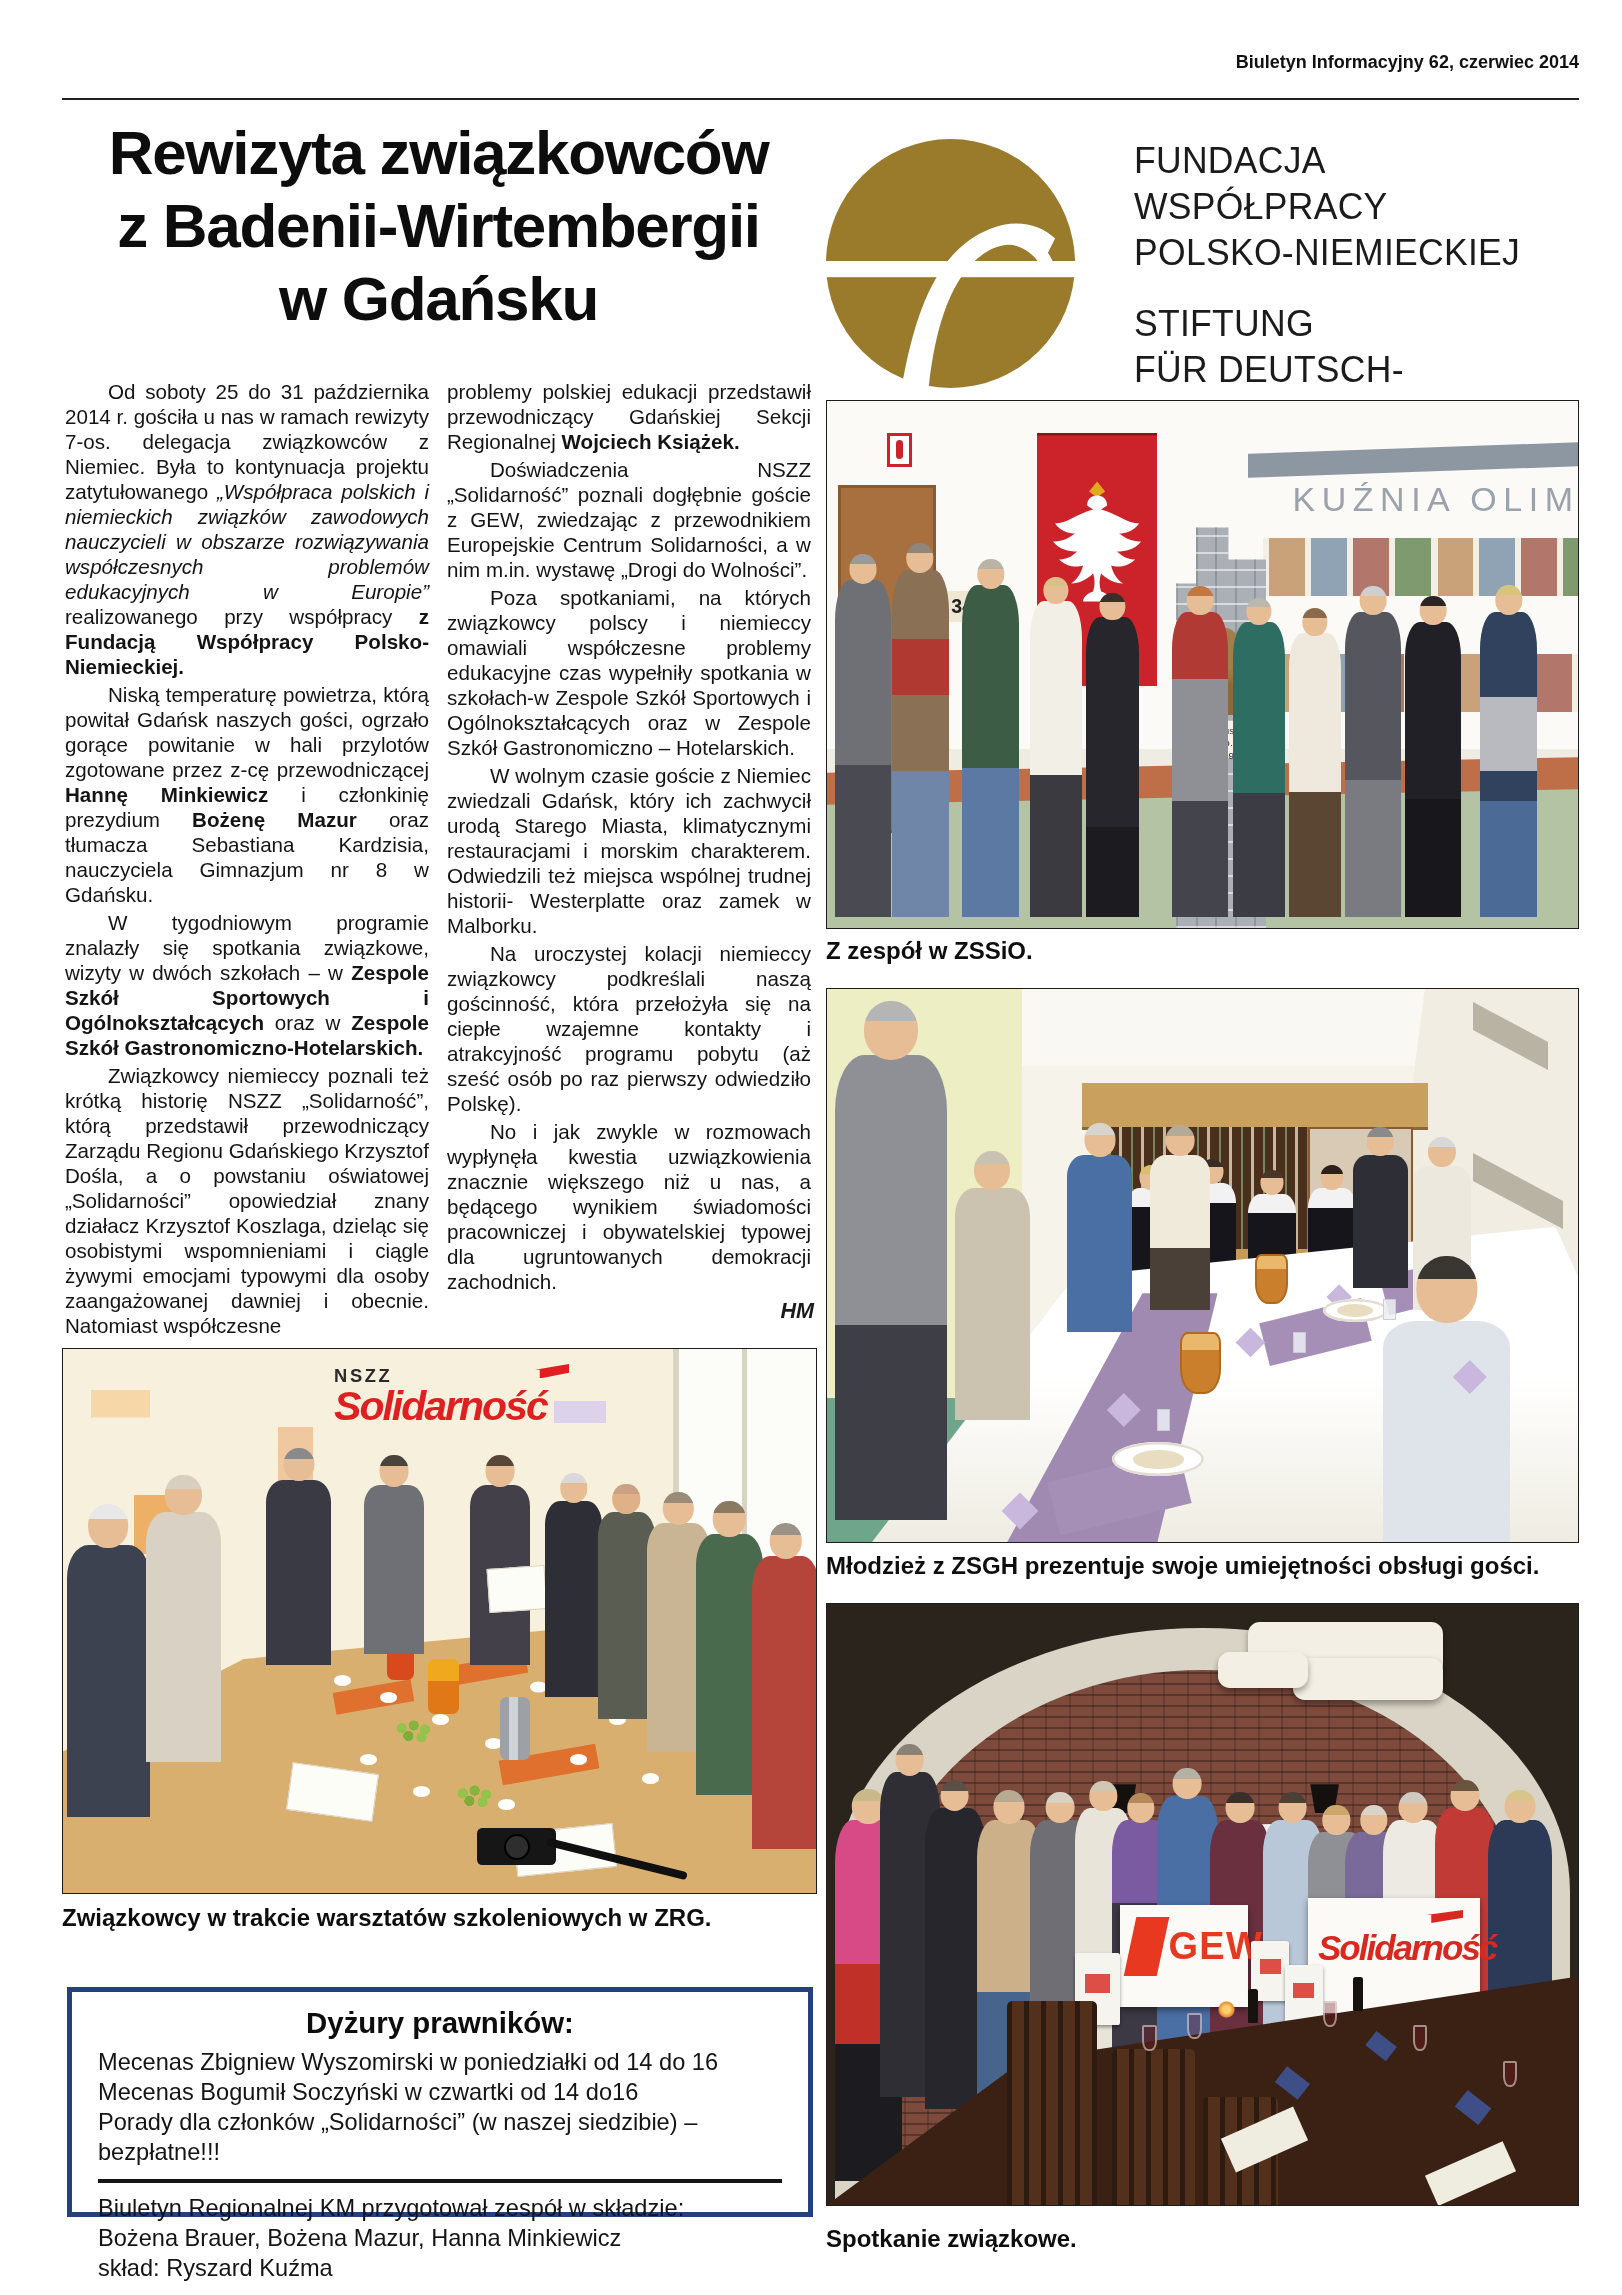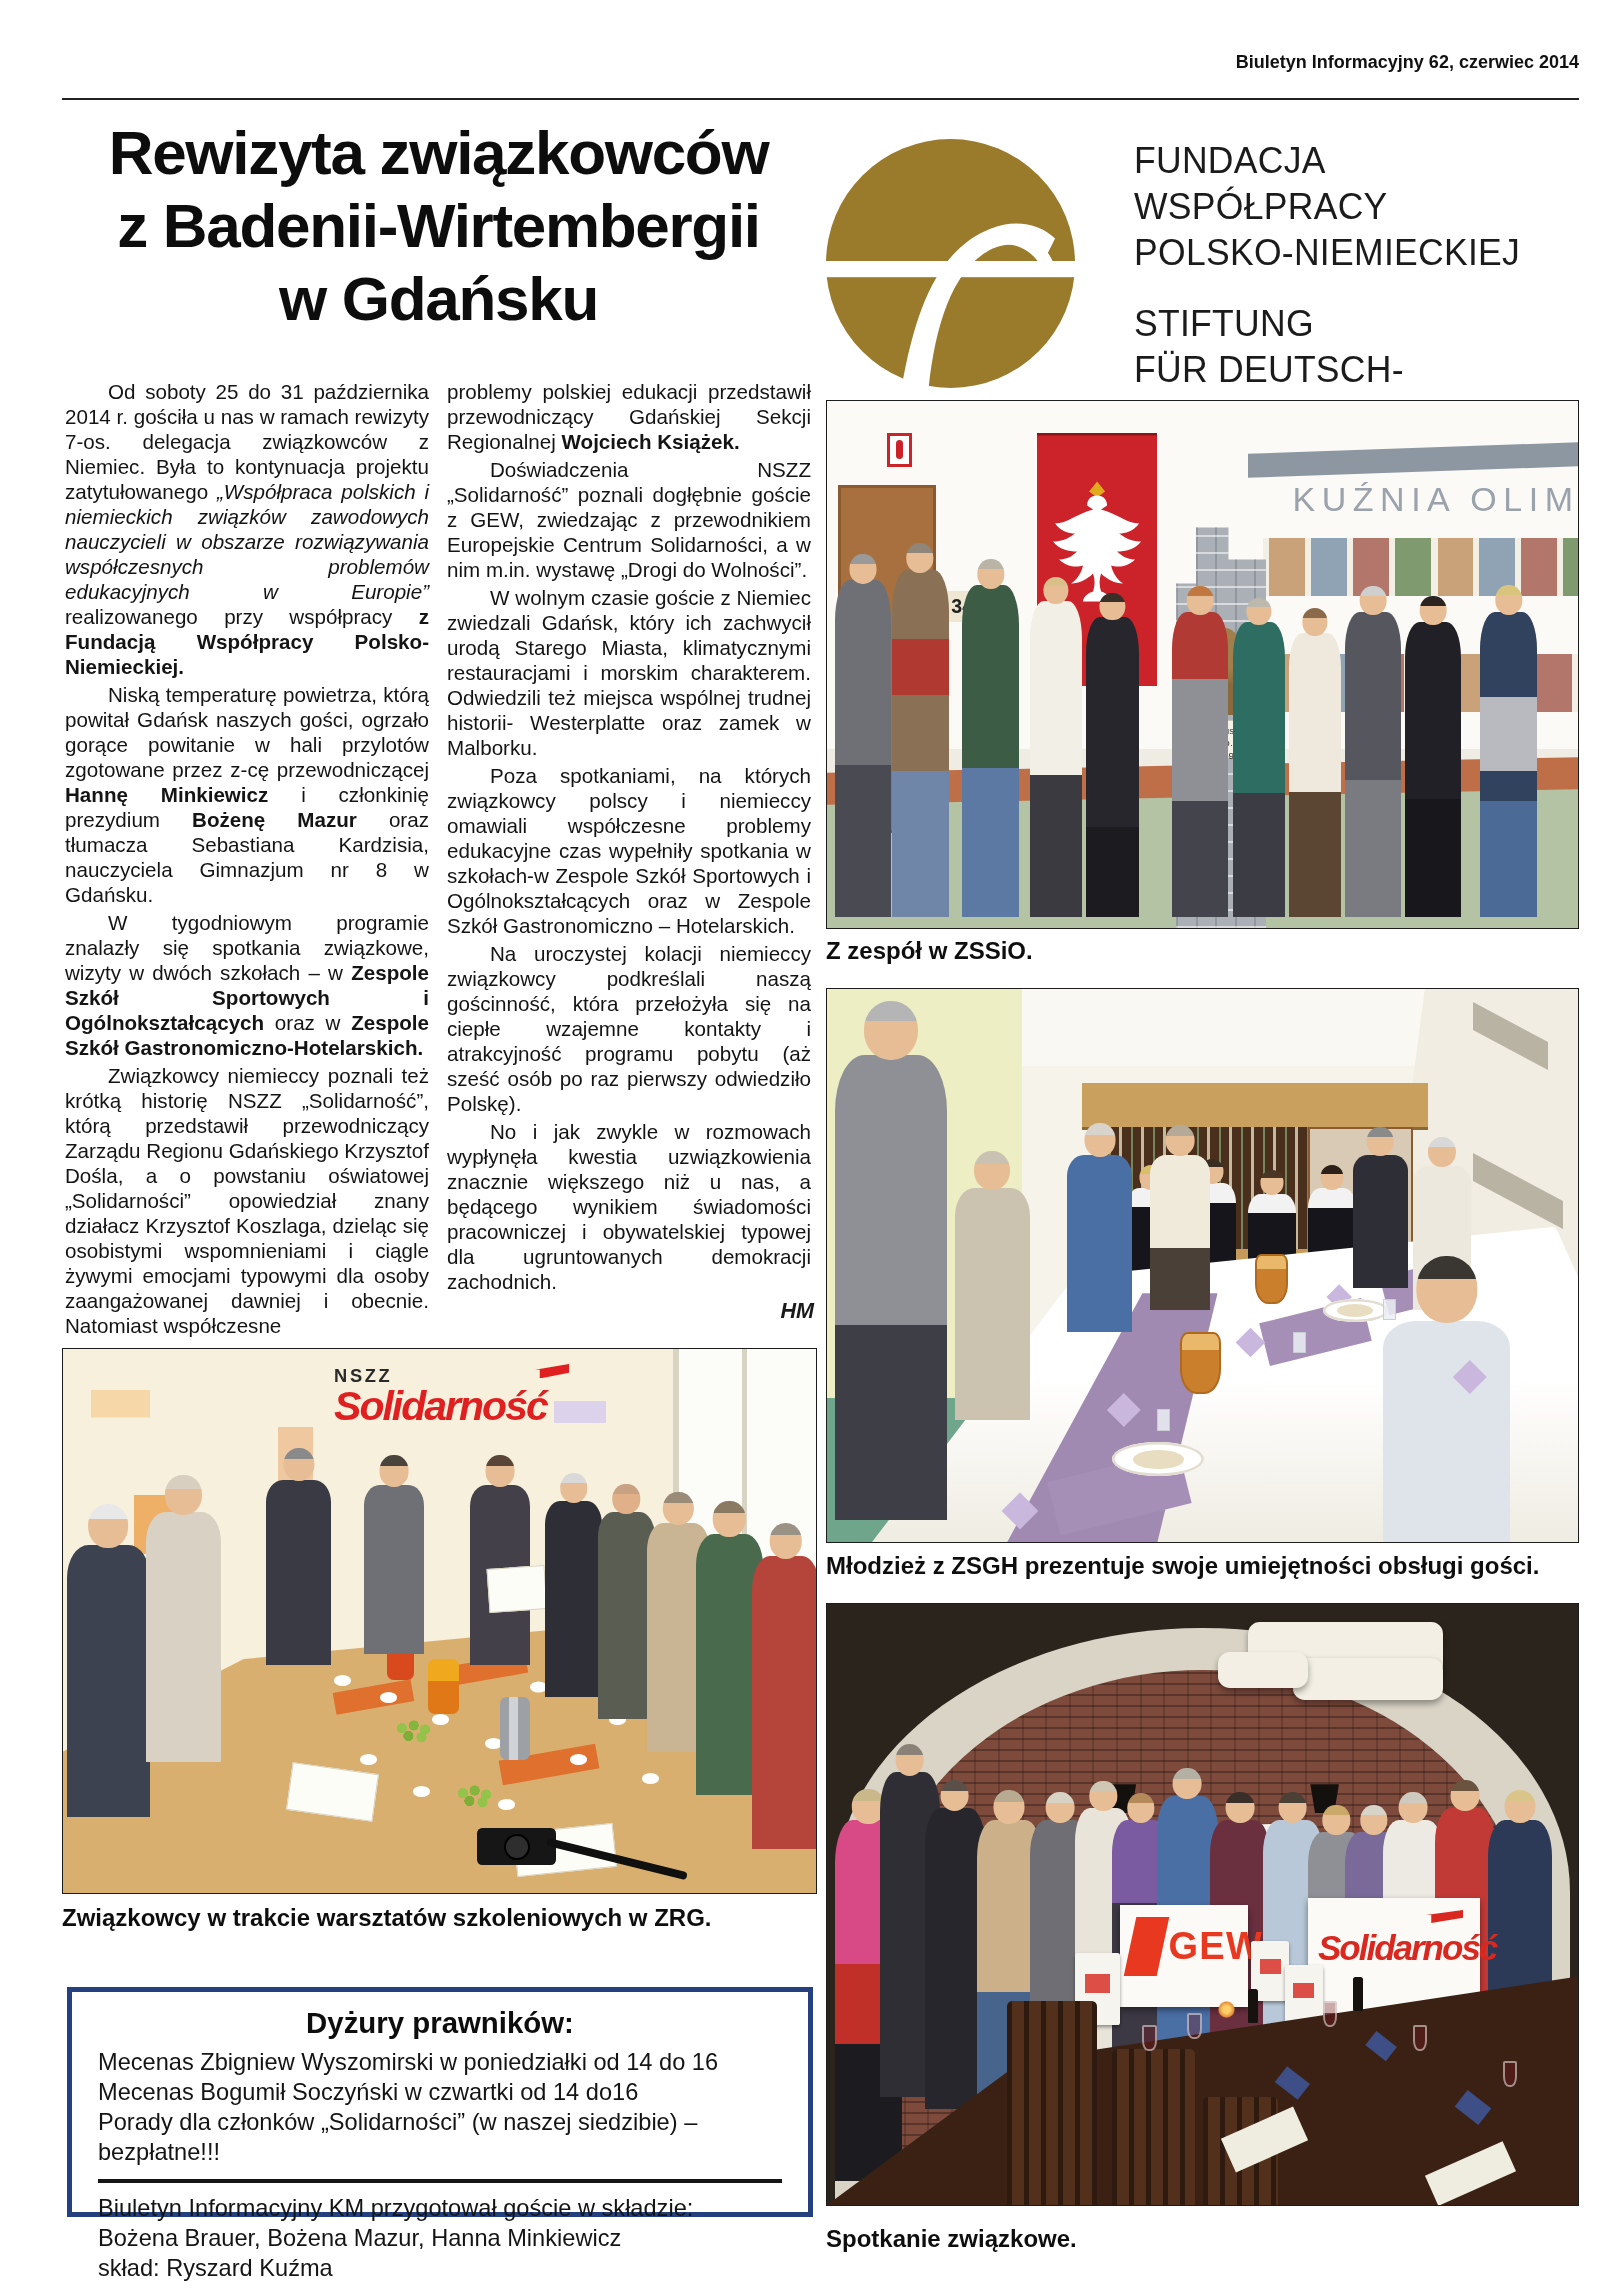--- a/index.html
+++ b/index.html
@@ -192,22 +192,22 @@
 
   <div id="col1" class="textcol">
       <p class="para ind"><span class="seg-normal">Od soboty 25 do 31 października 2014 r. gościła u nas w ramach rewizyty 7-os. delegacja związkowców z Niemiec. Była to kontynuacja projektu zatytułowanego </span><span class="seg-italic">„Współpraca polskich i niemieckich związków zawodowych nauczycieli w obszarze rozwiązywania współczesnych problemów edukacyjnych w Europie”</span><span class="seg-normal"> realizowanego przy współpracy </span><span class="seg-bold">z Fundacją Współpracy Polsko-Niemieckiej.</span></p>
       <p class="para ind"><span class="seg-normal">Niską temperaturę powietrza, którą powitał Gdańsk naszych gości, ogrzało gorące powitanie w hali przylotów zgotowane przez z-cę przewodniczącej </span><span class="seg-bold">Hannę Minkiewicz</span><span class="seg-normal"> i członkinię prezydium </span><span class="seg-bold">Bożenę Mazur</span><span class="seg-normal"> oraz tłumacza Sebastiana Kardzisia, nauczyciela Gimnazjum nr 8 w Gdańsku.</span></p>
       <p class="para ind"><span class="seg-normal">W tygodniowym programie znalazły się spotkania związkowe, wizyty w dwóch szkołach – w </span><span class="seg-bold">Zespole Szkół Sportowych i Ogólnokształcących</span><span class="seg-normal"> oraz w </span><span class="seg-bold">Zespole Szkół Gastronomiczno-Hotelarskich.</span></p>
       <p class="para ind"><span class="seg-normal">Związkowcy niemieccy poznali też krótką historię NSZZ „Solidarność”, którą przedstawił przewodniczący Zarządu Regionu Gdańskiego Krzysztof Dośla, a o powstaniu oświatowej „Solidarności” opowiedział znany działacz Krzysztof Koszlaga, dzieląc się osobistymi wspomnieniami i ciągle żywymi emocjami typowymi dla osoby zaangażowanej dawniej i obecnie. Natomiast współczesne</span></p>
     </div>
   <div id="col2" class="textcol">
   <p class="para"><span class="seg-normal">problemy polskiej edukacji przedstawił przewodniczący Gdańskiej Sekcji Regionalnej </span><span class="seg-bold">Wojciech Książek.</span></p>
       <p class="para ind"><span class="seg-normal">Doświadczenia NSZZ „Solidarność” poznali dogłębnie goście z GEW, zwiedzając z przewodnikiem Europejskie Centrum Solidarności, a w nim m.in. wystawę „Drogi do Wolności”.</span></p>
+      <p class="para ind"><span class="seg-normal">Poza spotkaniami, na których związkowcy polscy i niemieccy omawiali współczesne problemy edukacyjne czas wypełniły spotkania w szkołach-w Zespole Szkół Sportowych i Ogólnokształcących oraz w Zespole Szkół Gastronomiczno – Hotelarskich.</span></p>
       <p class="para ind"><span class="seg-normal">W wolnym czasie goście z Niemiec zwiedzali Gdańsk, który ich zachwycił urodą Starego Miasta, klimatycznymi restauracjami i morskim charakterem. Odwiedzili też miejsca wspólnej trudnej historii- Westerplatte oraz zamek w Malborku.</span></p>
-      <p class="para ind"><span class="seg-normal">Poza spotkaniami, na których związkowcy polscy i niemieccy omawiali współczesne problemy edukacyjne czas wypełniły spotkania w szkołach-w Zespole Szkół Sportowych i Ogólnokształcących oraz w Zespole Szkół Gastronomiczno – Hotelarskich.</span></p>
       <p class="para ind"><span class="seg-normal">Na uroczystej kolacji niemieccy związkowcy podkreślali naszą gościnność, która przełożyła się na ciepłe wzajemne kontakty i atrakcyjność programu pobytu (aż sześć osób po raz pierwszy odwiedziło Polskę).</span></p>
       <p class="para ind"><span class="seg-normal">No i jak zwykle w rozmowach wypłynęła kwestia uzwiązkowienia znacznie większego niż u nas, a będącego wynikiem świadomości pracowniczej i obywatelskiej typowej dla ugruntowanych demokracji zachodnich.</span></p>
       <span id="signature">HM</span>
     </div>
 
   <div id="photo-zssio" class="photo">
     <div class="p1-wall"></div>
     <div class="p1-floorband"></div>
     <div class="p1-grayband"></div>
     <div class="p1-kuznia">KUŹNIA OLIM</div>
@@ -378,19 +378,19 @@
     <div class="p4-candle" style="left:52%;top:66%;"></div>
   </div>
   <div id="caption-meeting" class="caption">Spotkanie związkowe.</div>
 
   <div id="legal-box">
     <div id="legal-title">Dyżury prawników:</div>
     <div class="legal-line">Mecenas Zbigniew Wyszomirski w  poniedziałki  od 14 do 16</div>
     <div class="legal-line">Mecenas Bogumił Soczyński w czwartki od 14 do16</div>
     <div class="legal-line">Porady dla członków „Solidarności” (w naszej siedzibie) – bezpłatne!!!</div>
     <div id="legal-rule"></div>
-    <div class="legal-line">Biuletyn Informacyjny KM przygotował goście w składzie:</div>
+    <div class="legal-line">Biuletyn Regionalnej KM przygotował zespół w składzie:</div>
     <div class="legal-line">Bożena Brauer, Bożena Mazur, Hanna Minkiewicz</div>
     <div class="legal-line">skład: Ryszard Kuźma</div>
   </div>
 
 </div>
 
 
 </body></html>

